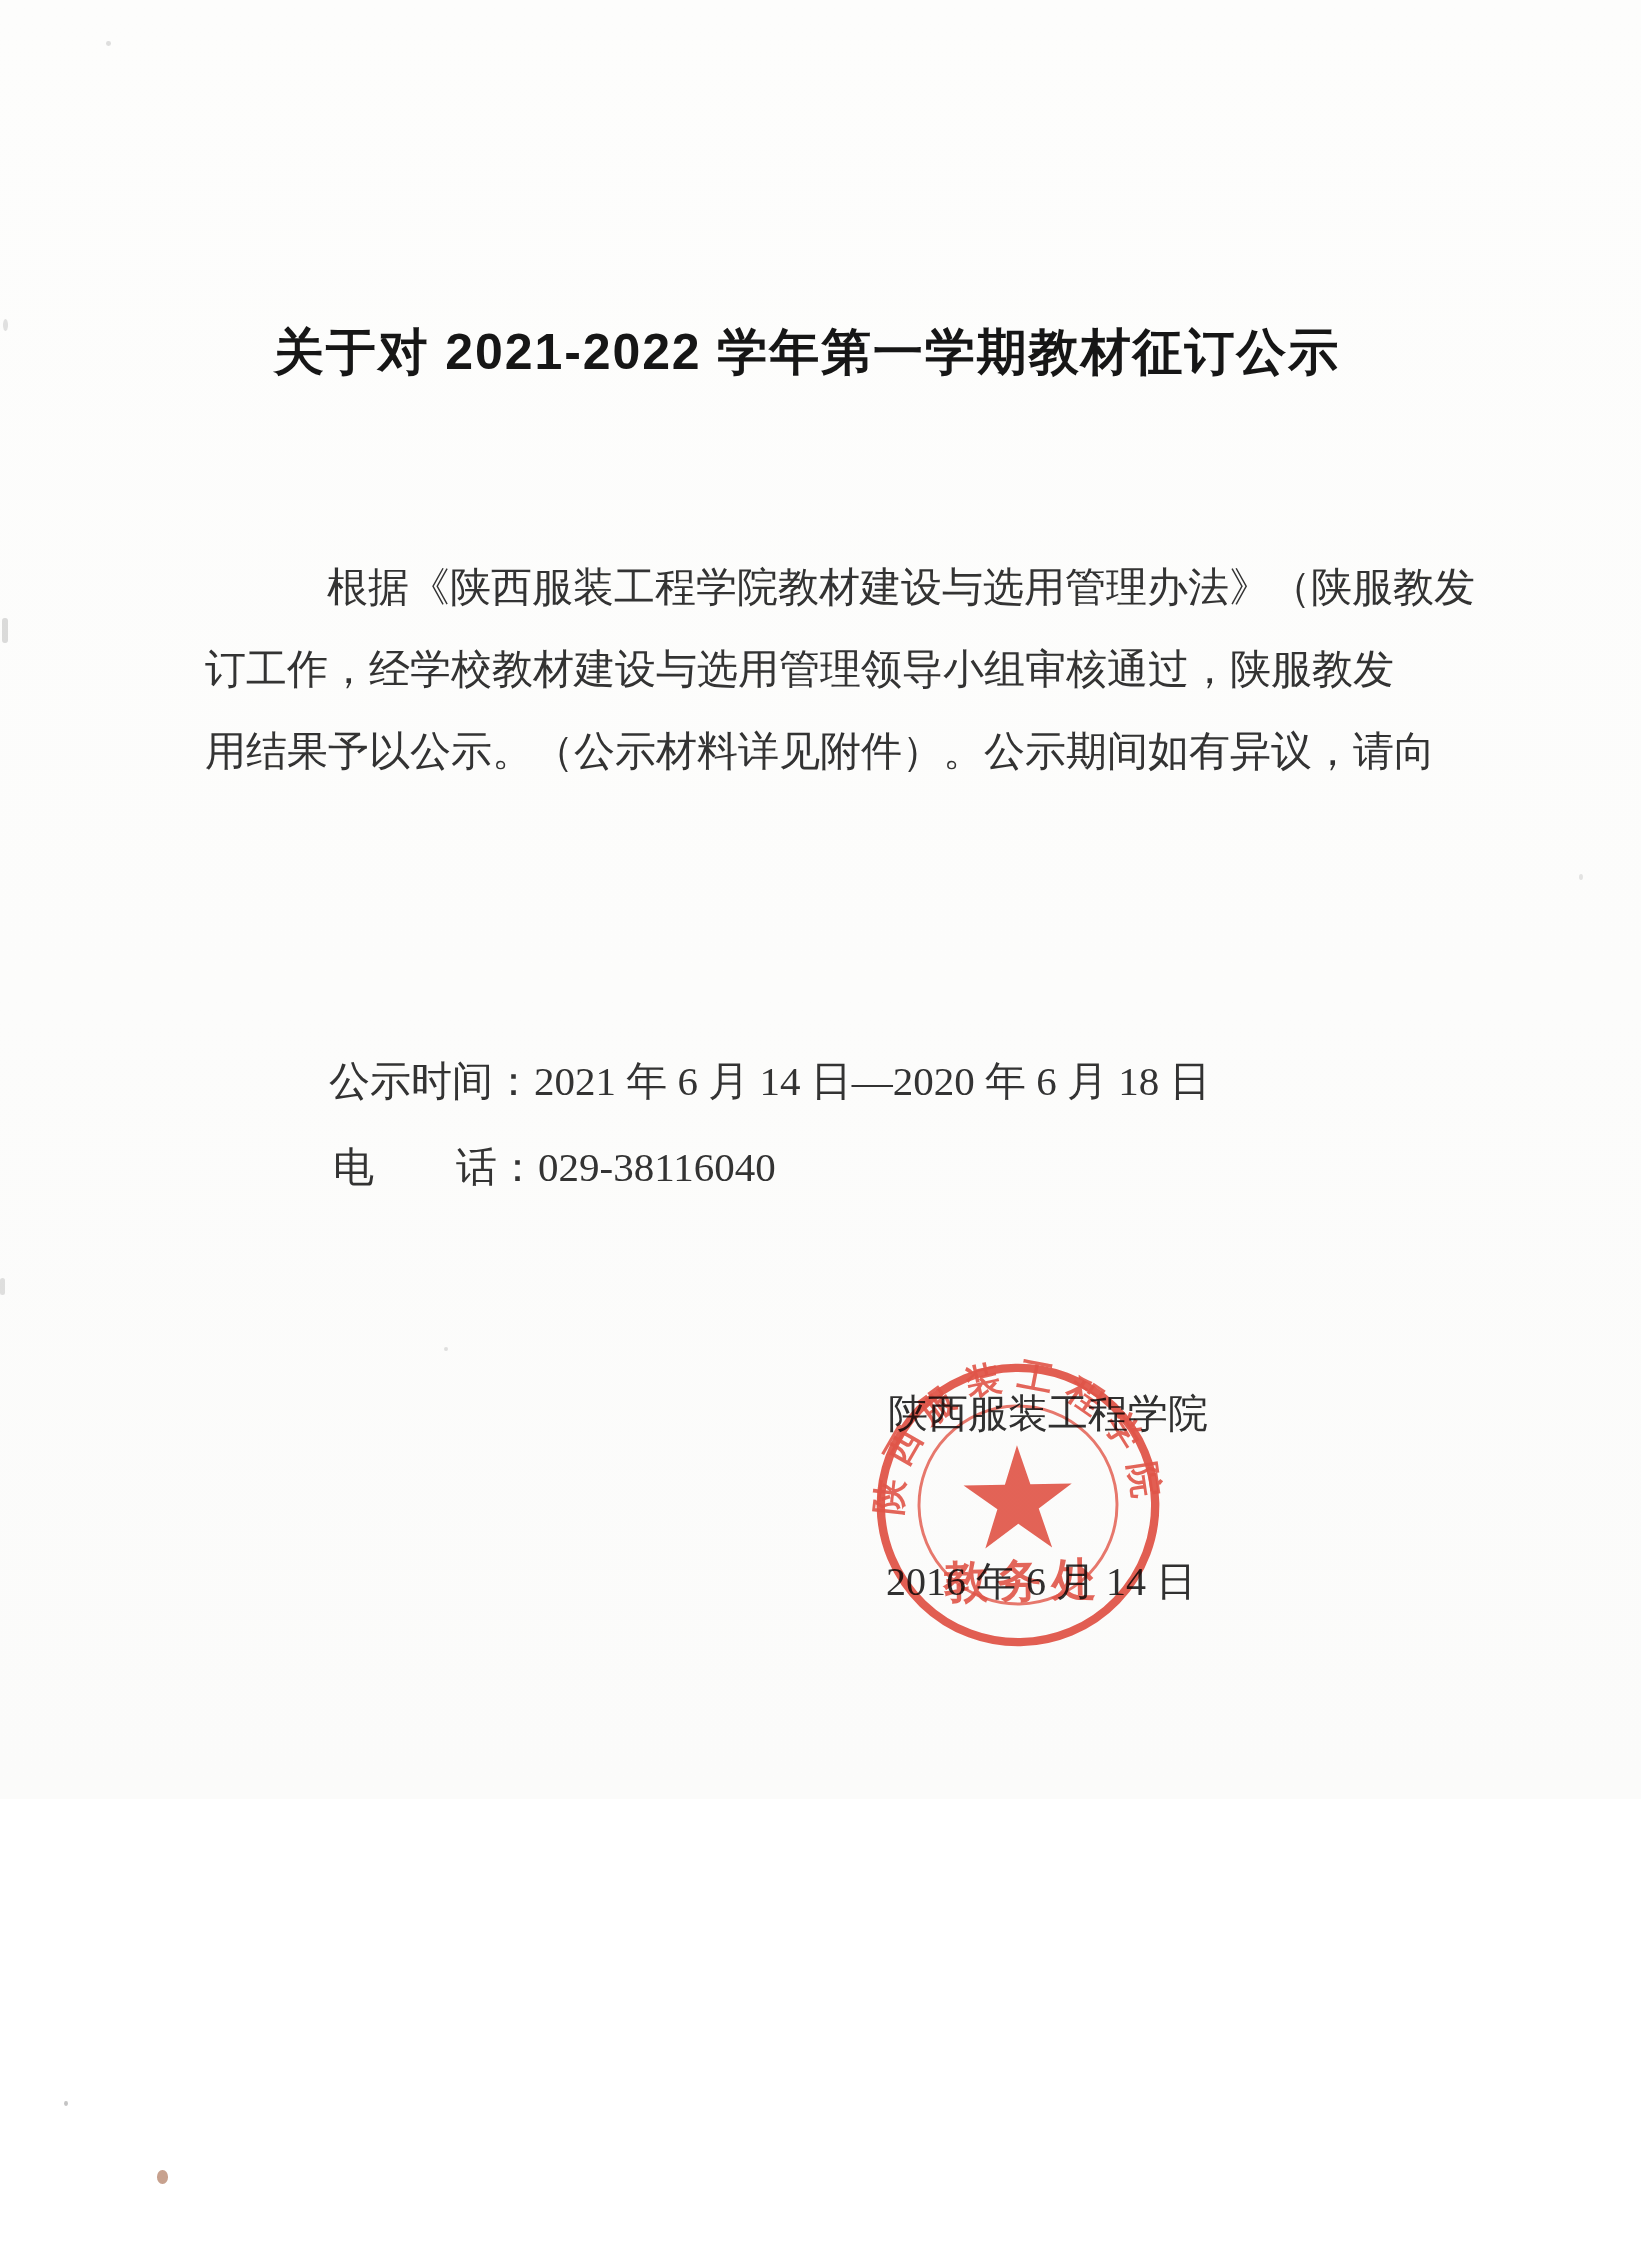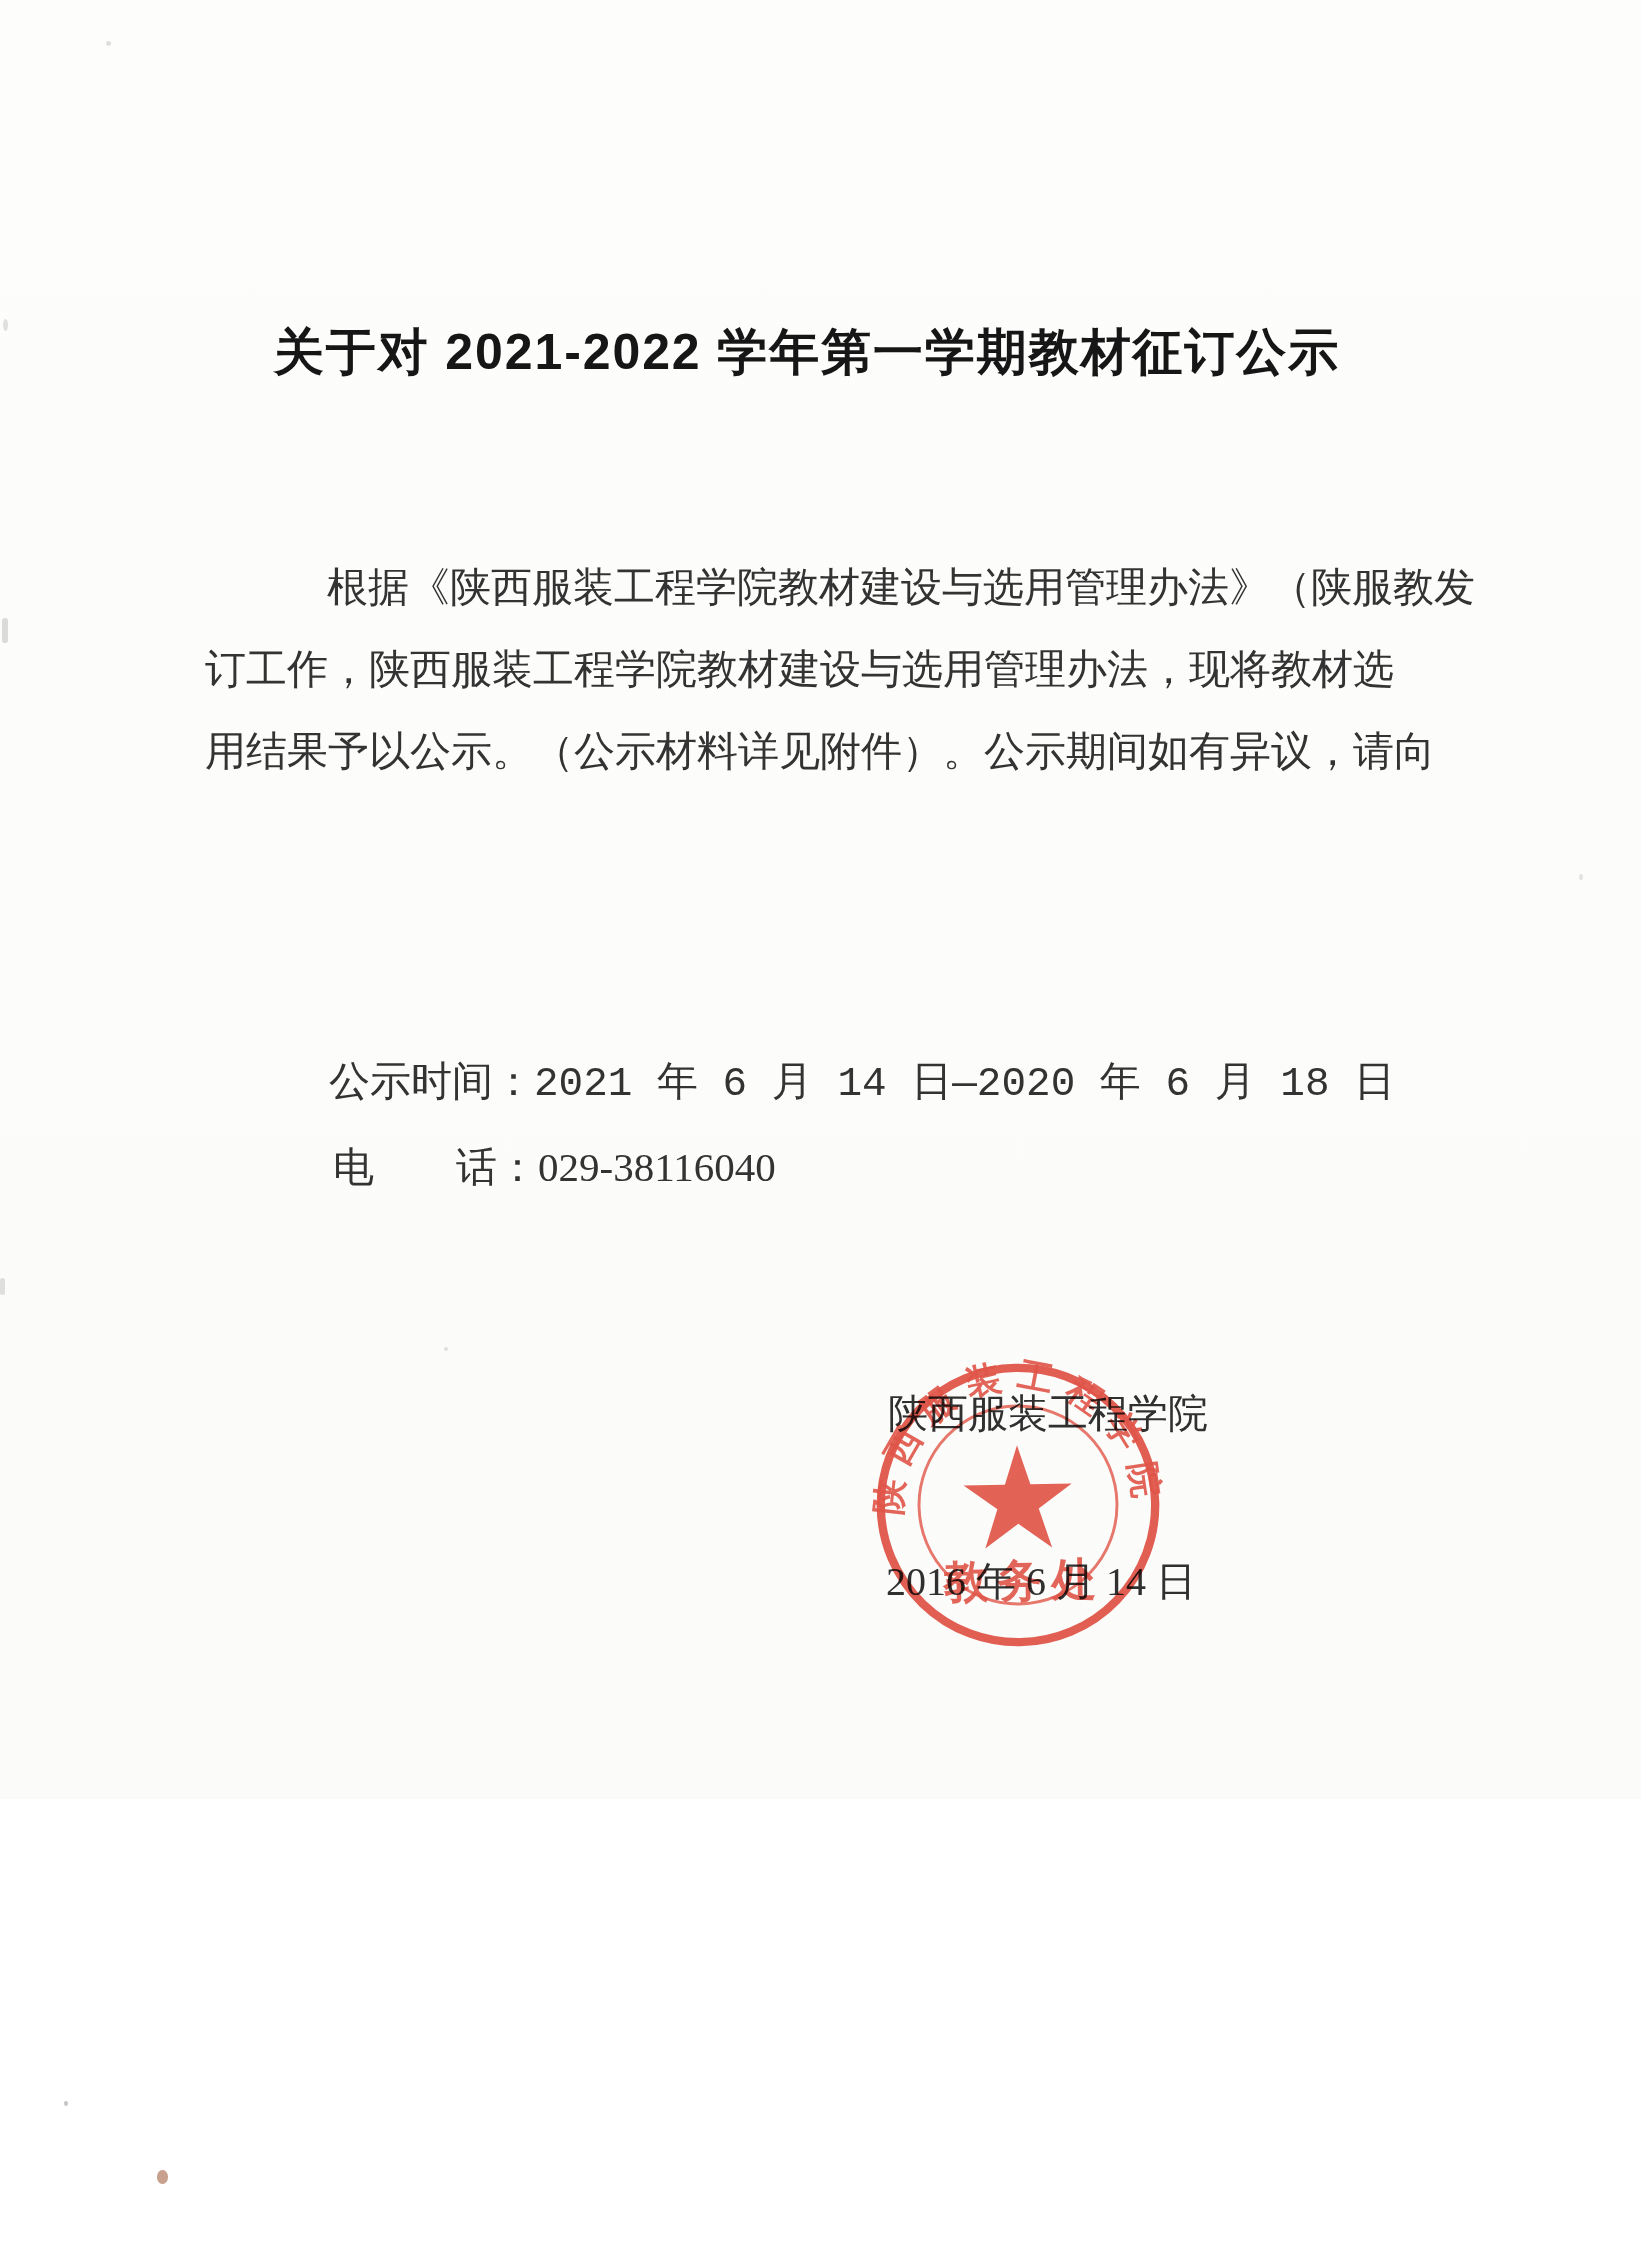--- a/index.html
+++ b/index.html
@@ -33,21 +33,21 @@
     text-align-last:justify;
     white-space:nowrap;
   }
   .para-line.first{padding-left:122px;}
   .para-line.last{text-align-last:left;}
   .info-line{
     position:absolute;
     font-size:41px;color:#333333;
     white-space:nowrap;
   }
-  #info-time{left:329px;top:1054px;font-family:Liberation Mono, monospace;}
+  #info-time{left:329px;top:1054px;}
   #info-phone{left:333px;top:1140px;}
   .sig-line{
     position:absolute;
     font-size:40px;color:#303030;
     white-space:nowrap;
     transform:translateX(-50%);
   }
   #sig-org{left:1048px;top:1386px;}
   #sig-group{left:1062px;top:1470px;}
   #sig-date{left:1041px;top:1554px;}
@@ -70,21 +70,21 @@
 </style>
 </head>
 <body>
 
 <div class="page">
 
   <div class="doc-title">关于对 2021-2022 学年第一学期教材征订公示</div>
 
   <div class="body-paragraph">
     <div class="para-line first">根据《陕西服装工程学院教材建设与选用管理办法》（陕服教发</div>
-    <div class="para-line">订工作，陕西服装工程学院教材建设与选用管理办法，现将教材选</div>
+    <div class="para-line">订工作，经学校教材建设与选用管理领导小组审核通过，陕服教发</div>
     <div class="para-line">用结果予以公示。（公示材料详见附件）。公示期间如有异议，请向</div>
   </div>
 
   <div class="info-line" id="info-time">公示时间：2021 年 6 月 14 日—2020 年 6 月 18 日</div>
 
   <div class="info-line" id="info-phone">电　　话：029-38116040</div>
 
   <div class="sig-line" id="sig-org">陕西服装工程学院</div>
 
 

